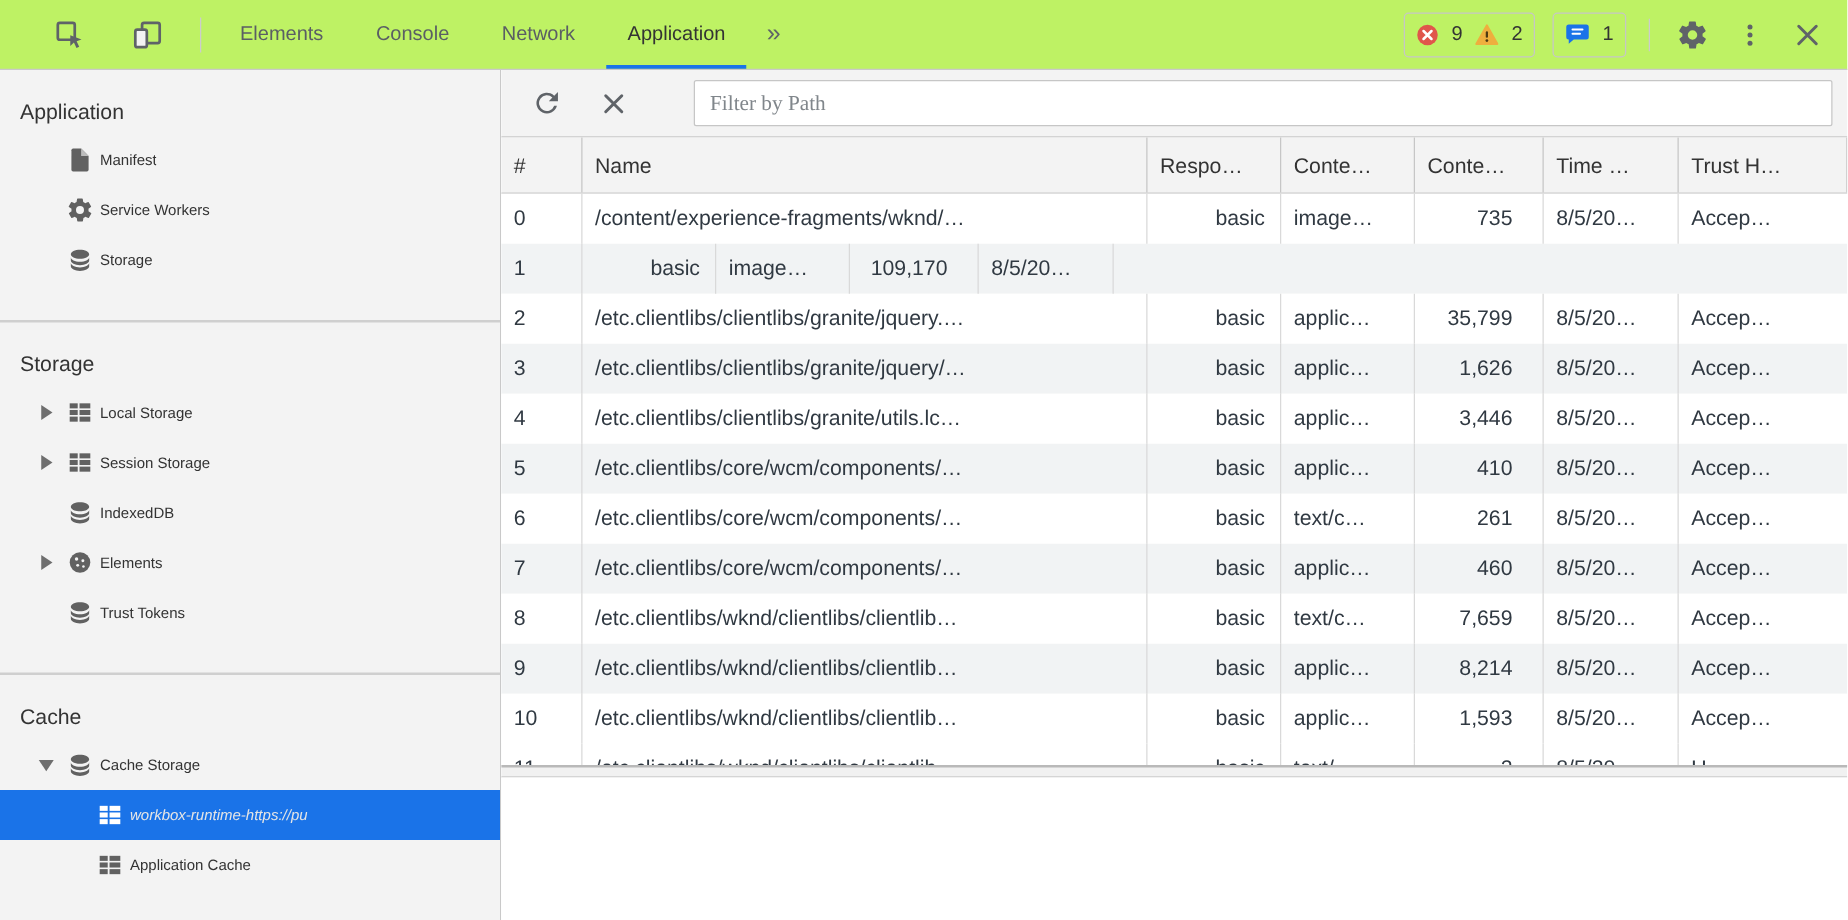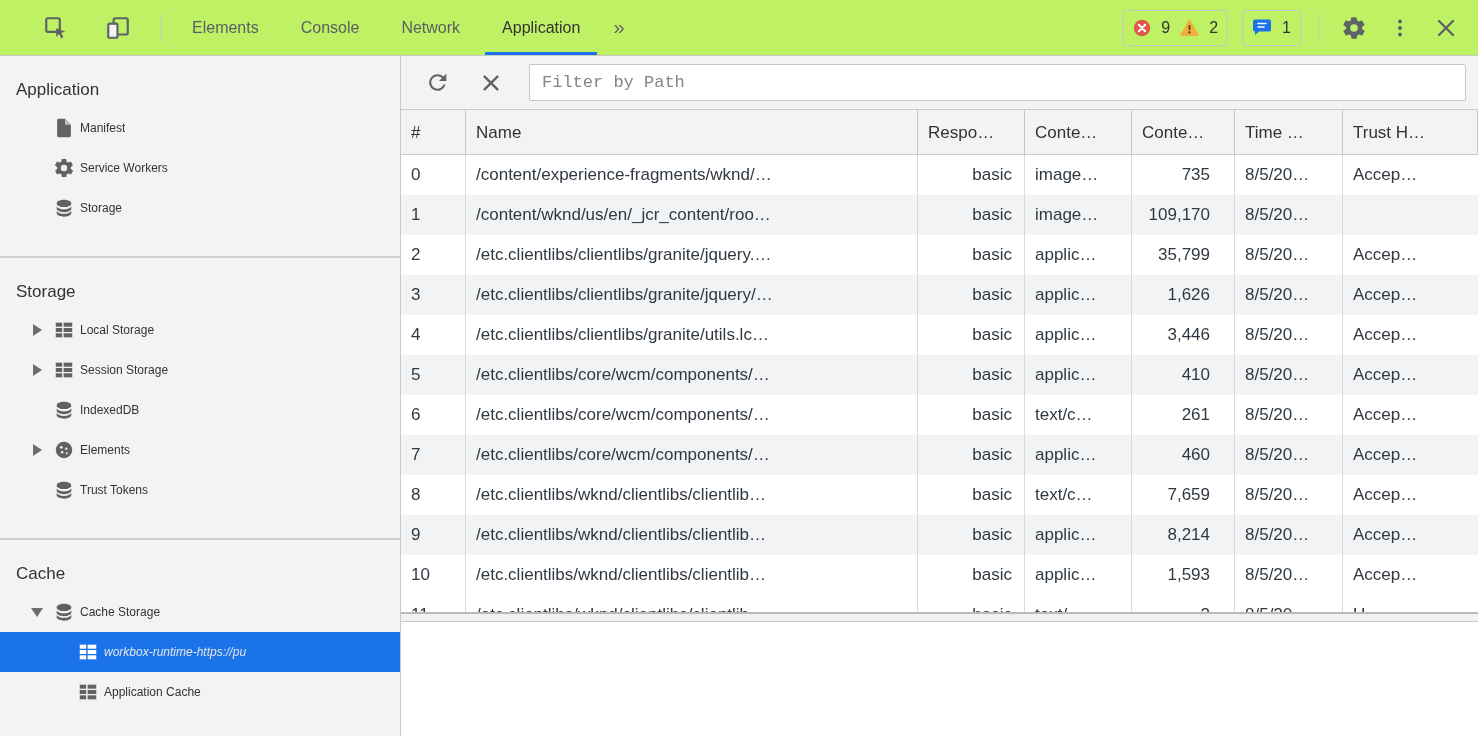--- a/index.html
+++ b/index.html
@@ -42,21 +42,21 @@
   .s-item.selected { background:#1a73e8; }
   .s-item.selected .s-label { color:#e5e5e5;font-style:italic; }
   .s-item.indent1 .no-expander { margin-left:54px; }
   .section.pad-btm { padding-bottom:28px; }
 
   
   .main { flex:1 1 auto; display:flex; flex-direction:column; overflow:hidden; background:#fff; }
   .filter-bar { height:54px; background:#f3f3f3; border-bottom:1px solid #c9c9c9;
                 display:flex; align-items:center; padding:0 12px 0 20px; gap:22px; flex:0 0 auto; }
   .filter-input { flex:1 1 auto; height:37px; border:1px solid #c6c6c6; border-radius:2px; background:#fff;
-                  font-family:Liberation Mono, monospace; font-size:17px; color:#333; padding:0 12px; outline:none; }
+                  font-family:Liberation Serif, serif; font-size:17px; color:#333; padding:0 12px; outline:none;margin-left:26px; }
   .filter-input::placeholder { color:#80868b; }
 
   .grid { flex:0 0 auto; }
   .grid-row { display:flex; height:40px; line-height:40px; font-size:17px; }
   .grid-header { display:flex; height:45px; line-height:45px; background:#f3f3f3; border-bottom:1px solid #c9c9c9; font-size:17px; color:#333; }
   .cell { overflow:hidden; white-space:nowrap; padding:0 0 0 10px; border-right:1px solid #d9d9d9; flex:0 0 auto; }
   .grid-header .cell { border-right:1px solid #c6c6c6; }
   .c-idx  { width:65px; }
   .c-name { width:452px; }
   .c-resp { width:107px; text-align:right; padding-right:12px; padding-left:0; }
@@ -346,21 +346,20 @@
           <div class="cell c-idx">0</div>
           <div class="cell c-name">/content/experience-fragments/wknd/…</div>
           <div class="cell c-resp">basic</div>
           <div class="cell c-ct">image…</div>
           <div class="cell c-len">735</div>
           <div class="cell c-time">8/5/20…</div>
           <div class="cell c-vary">Accep…</div>
         </div>
         <div class="grid-row">
           <div class="cell c-idx">1</div>
-          <div class="cell c-name">/content/wknd/us/en/_jcr_content/roo…</div>
           <div class="cell c-resp">basic</div>
           <div class="cell c-ct">image…</div>
           <div class="cell c-len">109,170</div>
           <div class="cell c-time">8/5/20…</div>
           <div class="cell c-vary"></div>
         </div>
         <div class="grid-row">
           <div class="cell c-idx">2</div>
           <div class="cell c-name">/etc.clientlibs/clientlibs/granite/jquery.…</div>
           <div class="cell c-resp">basic</div>

